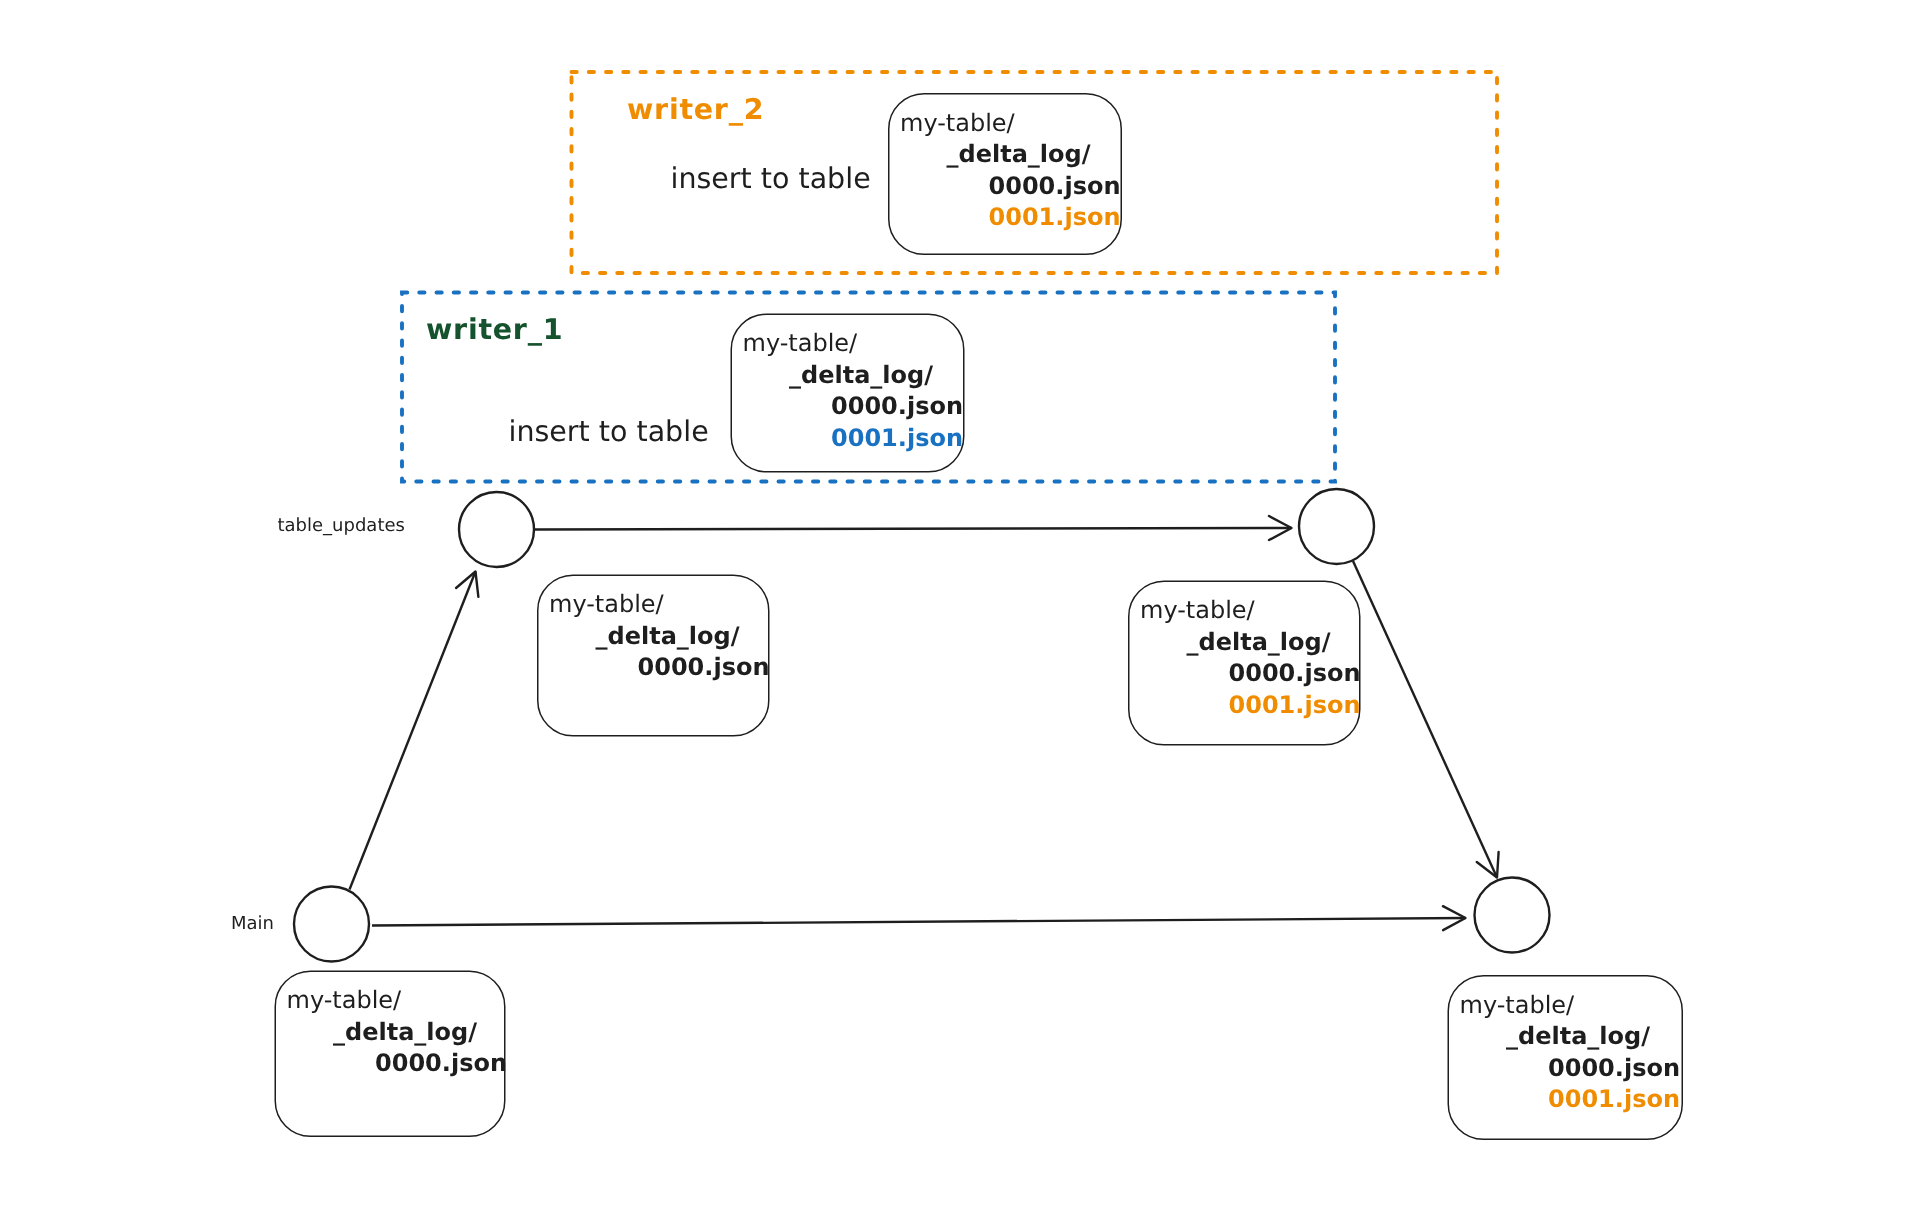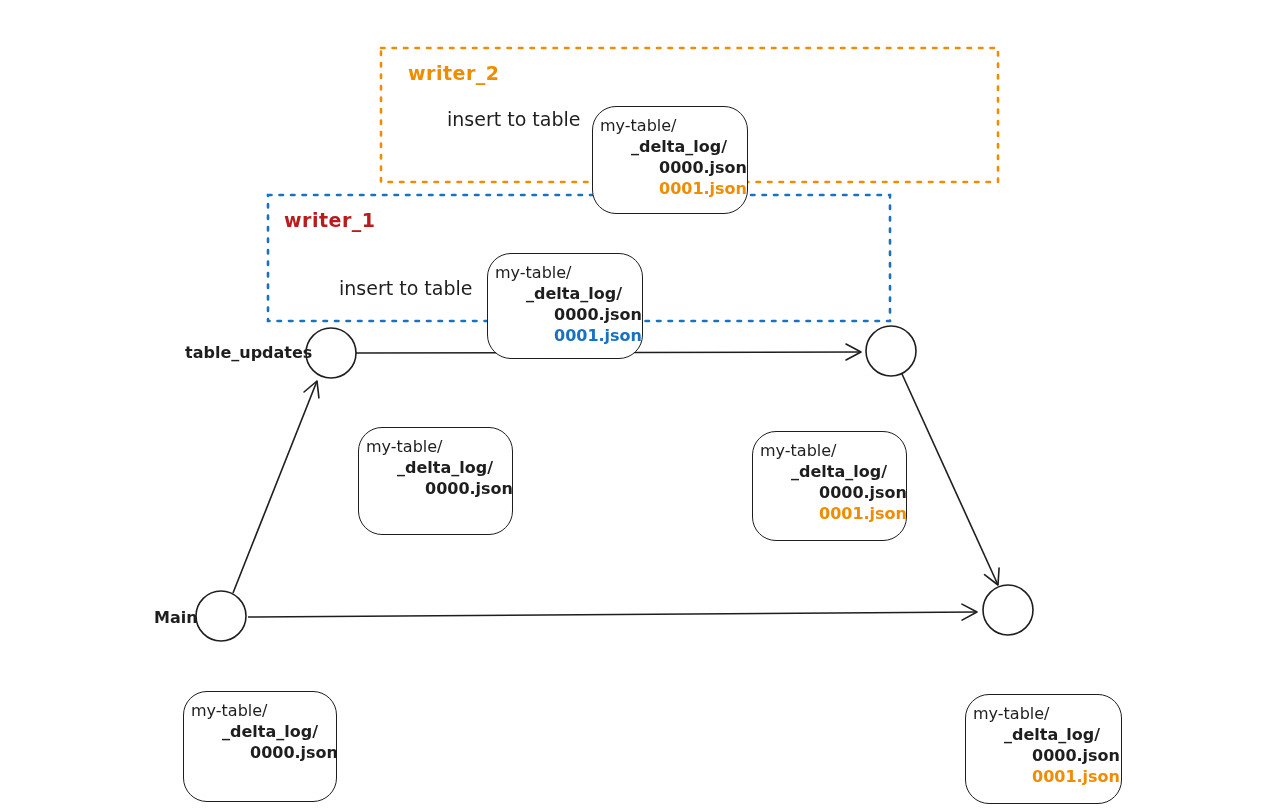--- a/index.html
+++ b/index.html
@@ -9,31 +9,30 @@
     height: 809px;
     background: #ffffff;
     font-family: "DejaVu Sans", sans-serif;
     color: #1e1e1e;
     overflow: hidden;
   }
   svg.layer { position: absolute; left: 0; top: 0; }
   .lbl { position: absolute; white-space: nowrap; color: #1e1e1e; }
   .writer-label { font-size: 19px; font-weight: bold; letter-spacing: 0.5px; }
   .writer2-color { color: #f08c00; }
-  .writer1-color { color: #b91c1c; }
+  .writer1-color { color: #14532d; }
   .action-label { font-size: 19px; }
-  .branch-label { font-size: 16px; font-weight: bold; }
+  .branch-label { font-size: 12px; }
   .file-box {
     position: absolute;
     box-sizing: border-box;
     border: 1.7px solid #1e1e1e;
     border-radius: 24px;
     background: #ffffff;
     padding-top: 8px;
-    margin-top: 44px;
   }
   .file-line {
     font-size: 16px;
     line-height: 21px;
     white-space: nowrap;
     color: #1e1e1e;
   }
   .ind0 { padding-left: 7px; }
   .ind1 { padding-left: 38px; font-weight: bold; }
   .ind2 { padding-left: 66px; font-weight: bold; }
@@ -63,21 +62,21 @@
     <line x1="248" y1="617" x2="977" y2="612" stroke="#1e1e1e" stroke-width="1.6" marker-end="url(#arrowV)"></line>
 
     <line x1="902" y1="374" x2="998" y2="585" stroke="#1e1e1e" stroke-width="1.6" marker-end="url(#arrowV)"></line>
 
     <circle cx="331" cy="353" r="25" fill="#ffffff" stroke="#1e1e1e" stroke-width="1.6"></circle>
     <circle cx="891" cy="351" r="25" fill="#ffffff" stroke="#1e1e1e" stroke-width="1.6"></circle>
     <circle cx="221" cy="616" r="25" fill="#ffffff" stroke="#1e1e1e" stroke-width="1.6"></circle>
     <circle cx="1008" cy="610" r="25" fill="#ffffff" stroke="#1e1e1e" stroke-width="1.6"></circle>
   </svg>
 
-  <div class="lbl writer-label writer2-color" style="left:408px; top:62px;text-align:center;">writer_2</div>
+  <div class="lbl writer-label writer2-color" style="left:418px; top:62px;text-align:center;">writer_2</div>
   <div class="lbl action-label" style="left:447px; top:108px;">insert to table</div>
 
   <div class="file-box" style="left:592px; top:62px; width:156px; height:108px;">
     <div class="file-line ind0">my-table/</div>
     <div class="file-line ind1">_delta_log/</div>
     <div class="file-line ind2">0000.json</div>
     <div class="file-line ind2 orange">0001.json</div>
   </div>
 
   <div class="lbl writer-label writer1-color" style="left:284px; top:209px;">writer_1</div>

